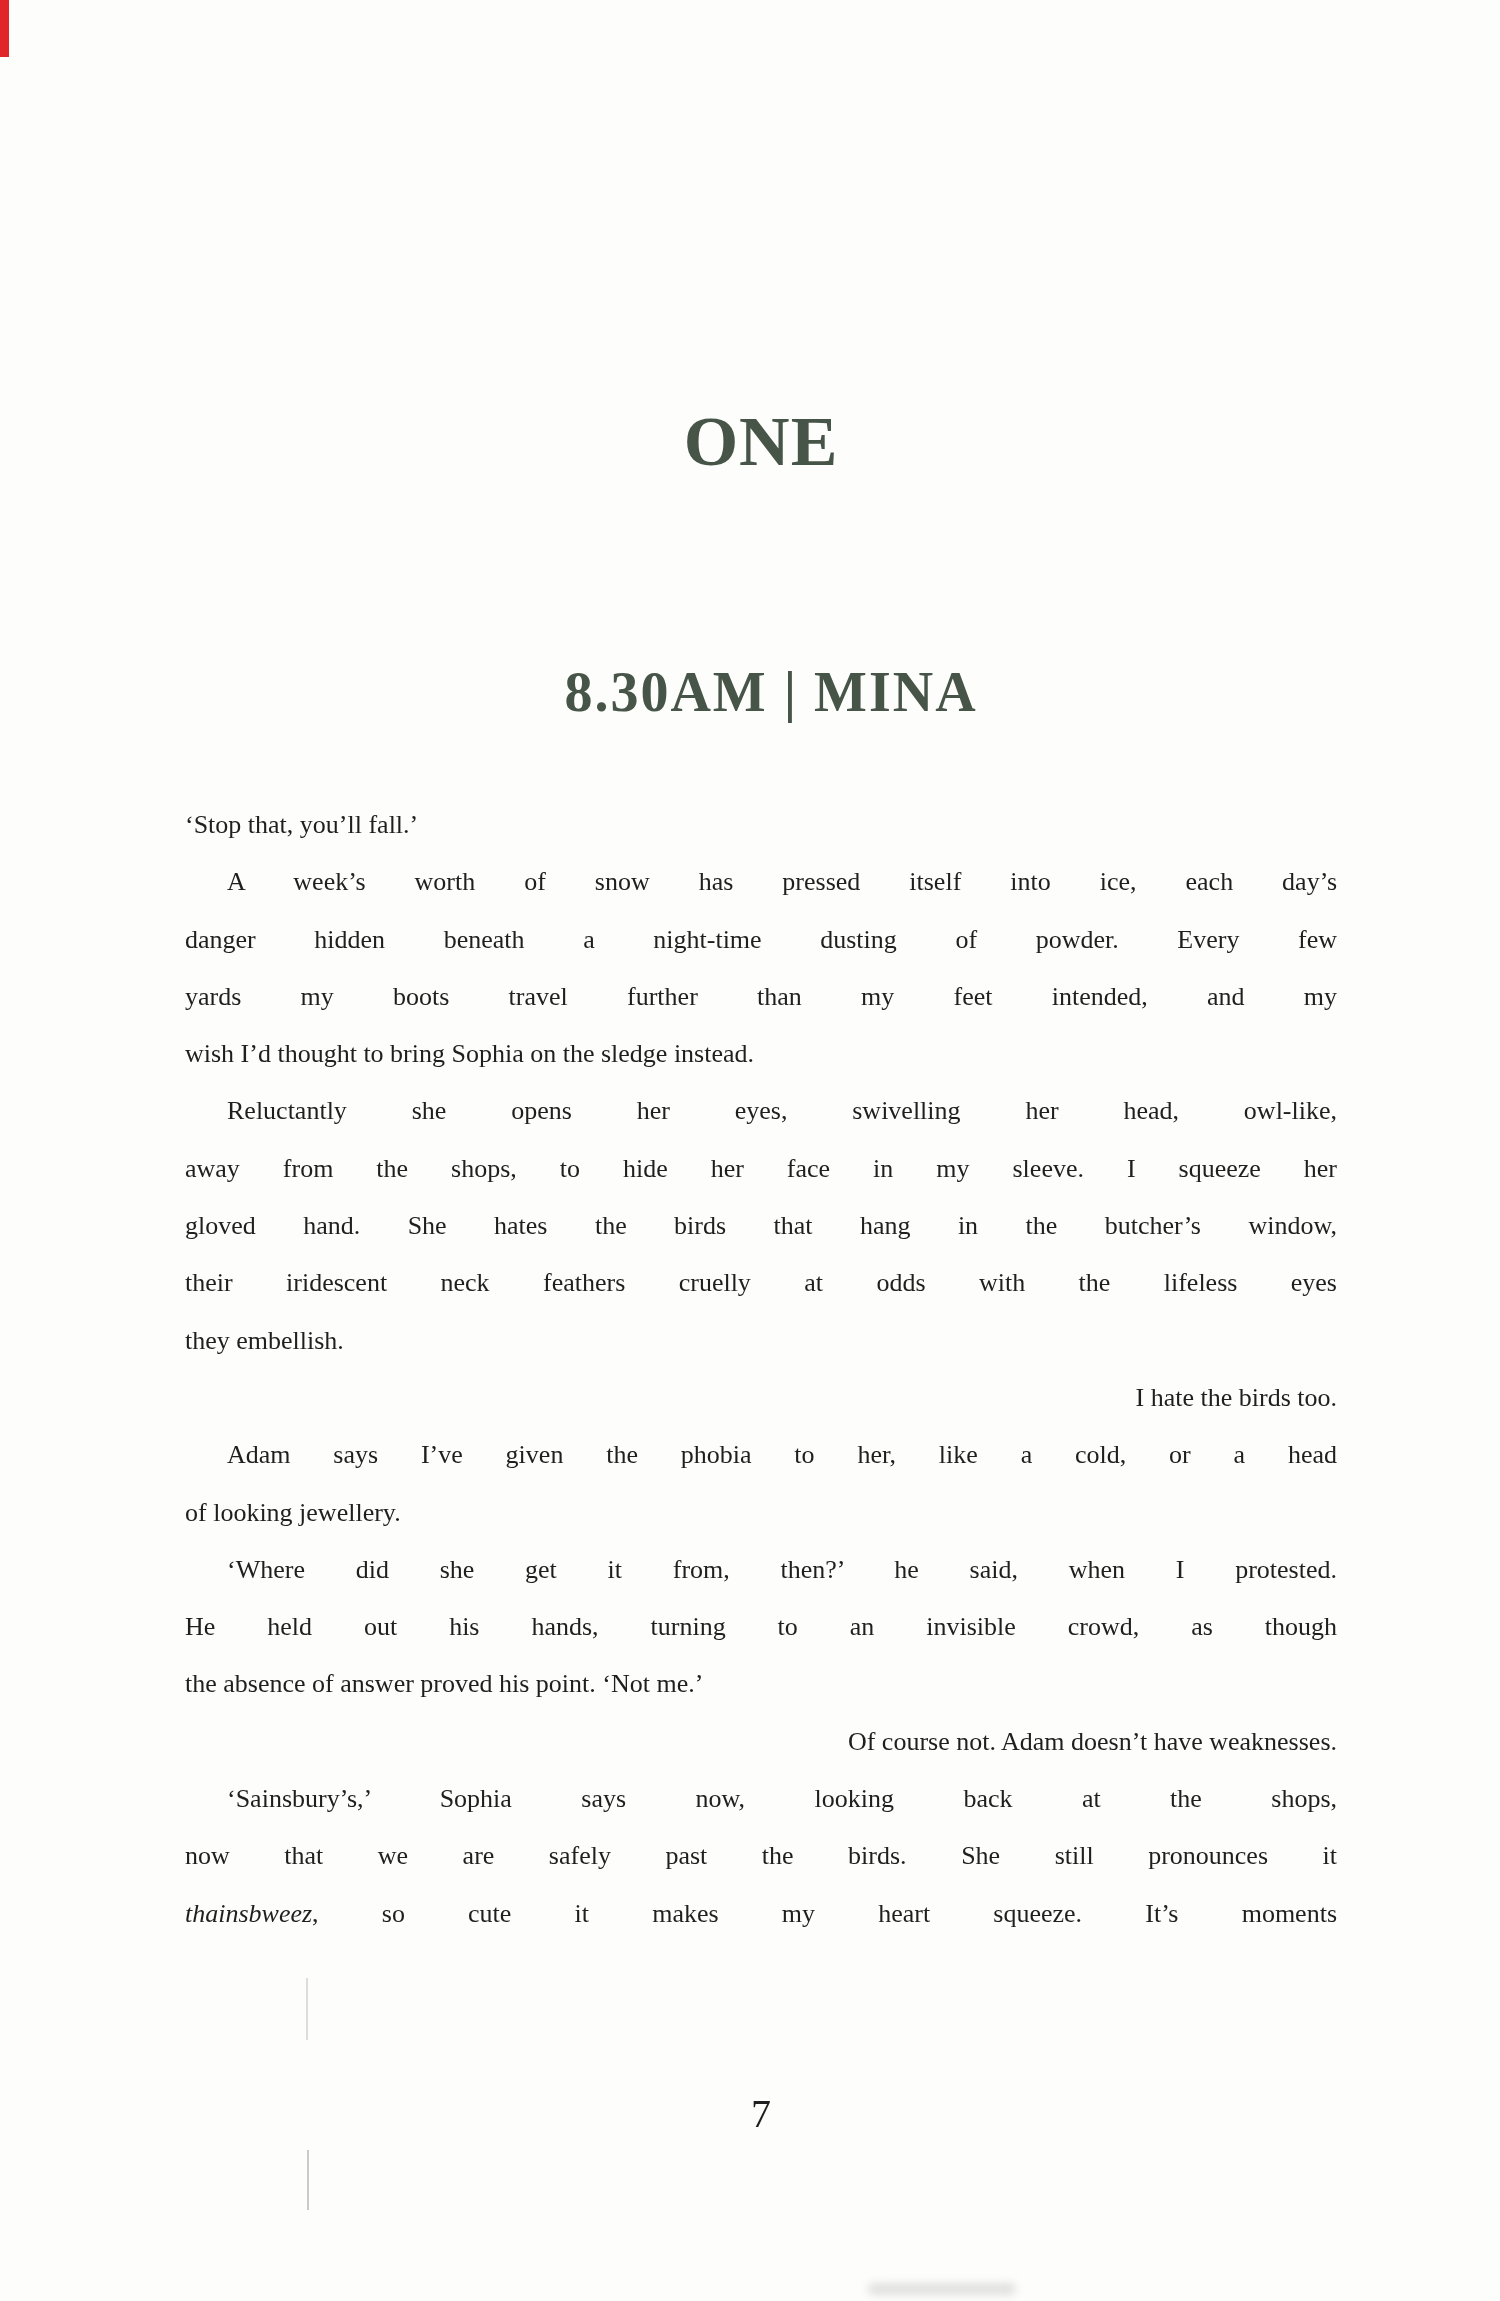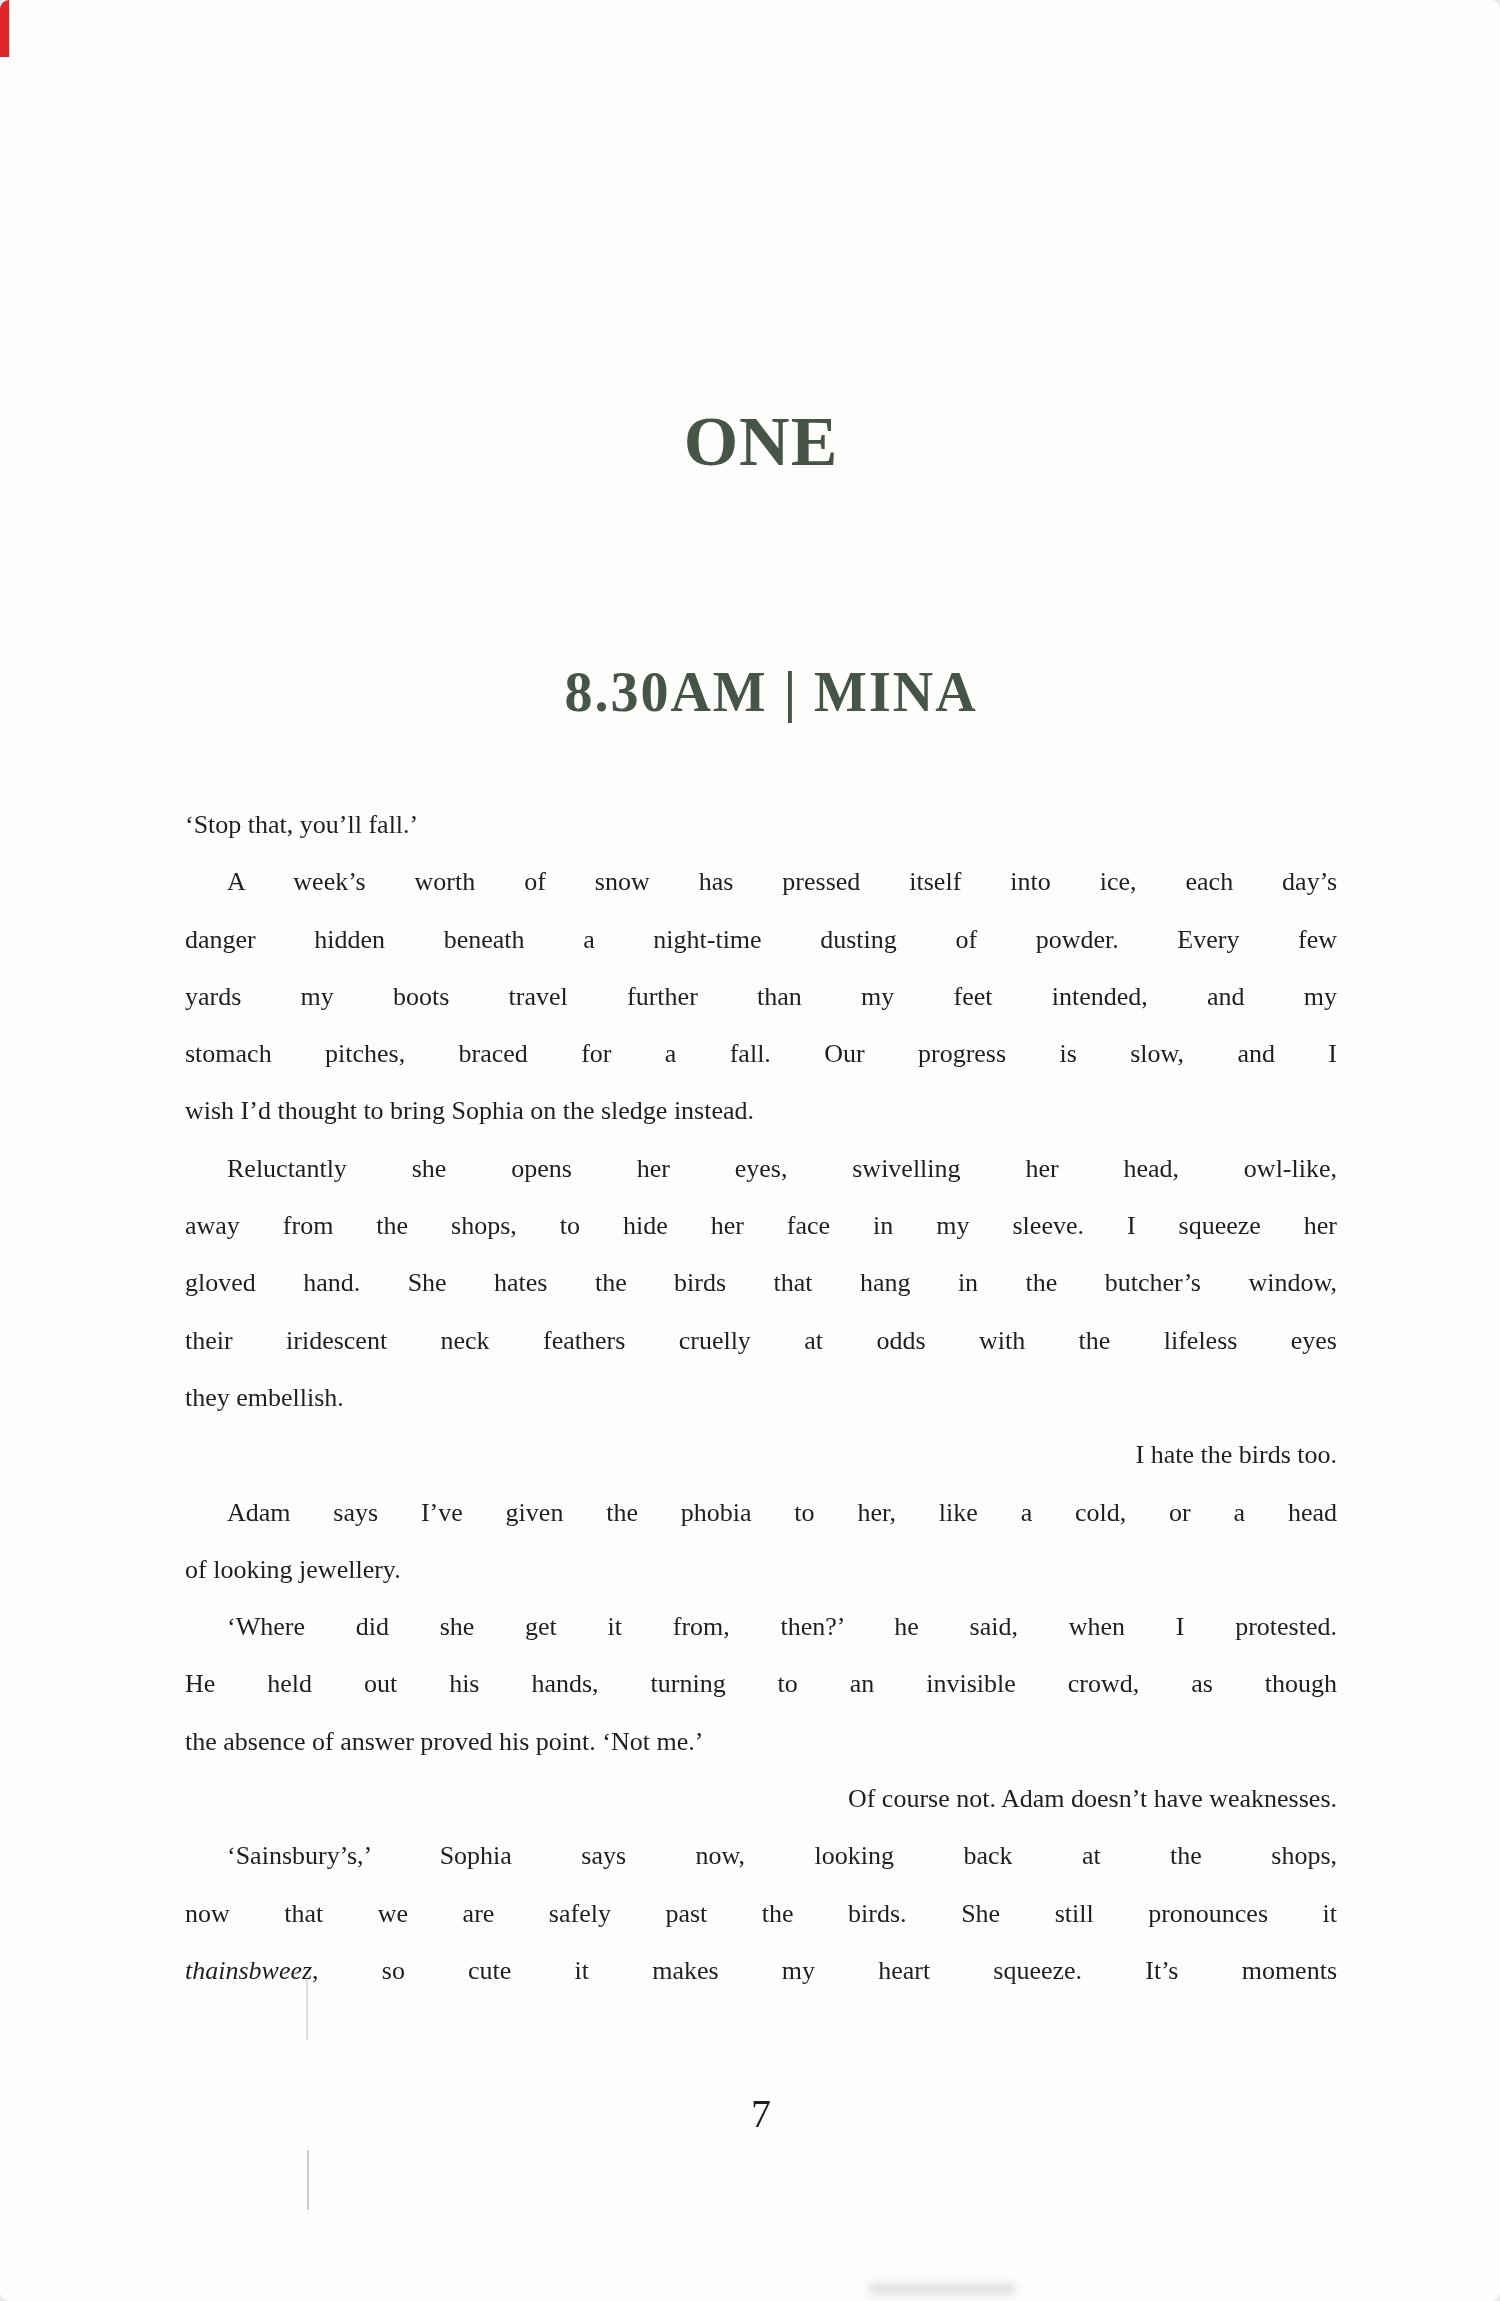--- a/index.html
+++ b/index.html
@@ -3,21 +3,20 @@
 <meta charset="utf-8">
 <style>
   html, body { margin: 0; padding: 0; background: #e9e9e9; }
   .page {
     position: relative;
     width: 1500px;
     height: 2301px;
     background: var(--paper, #fdfdfb);
     overflow: hidden;
     font-family: "Liberation Serif", serif;
-    border-radius: 9px;
   }
   .edge-mark {
     position: absolute;
     left: 0; top: 0;
     width: 9px; height: 57px;
     background: var(--edge-red, #e0262b);
   }
   .chapter-title {
     position: absolute;
     top: 402px; left: 185px; width: 1152px;
@@ -81,21 +80,20 @@
 
   <h1 class="chapter-title">ONE</h1>
 
   <h2 class="section-heading">8.30AM | MINA</h2>
 
   <div class="body-text" id="body-text">
       <div class="line"><span>‘Stop that, you’ll fall.’</span></div>
       <div class="line j ind"><span>A week’s worth of snow has pressed itself into ice, each day’s</span></div>
       <div class="line j"><span>danger hidden beneath a night-time dusting of powder. Every few</span></div>
       <div class="line j"><span>yards my boots travel further than my feet intended, and my</span></div>
-      <div class="line j"><span>stomach pitches, braced for a fall. Our progress is slow, and I</span></div>
       <div class="line"><span>wish I’d thought to bring Sophia on the sledge instead.</span></div>
       <div class="line j ind"><span>Reluctantly she opens her eyes, swivelling her head, owl-like,</span></div>
       <div class="line j"><span>away from the shops, to hide her face in my sleeve. I squeeze her</span></div>
       <div class="line j"><span>gloved hand. She hates the birds that hang in the butcher’s window,</span></div>
       <div class="line j"><span>their iridescent neck feathers cruelly at odds with the lifeless eyes</span></div>
       <div class="line"><span>they embellish.</span></div>
       <div class="line ind"><span>I hate the birds too.</span></div>
       <div class="line j ind"><span>Adam says I’ve given the phobia to her, like a cold, or a head</span></div>
       <div class="line"><span>of looking jewellery.</span></div>
       <div class="line j ind"><span>‘Where did she get it from, then?’ he said, when I protested.</span></div>

